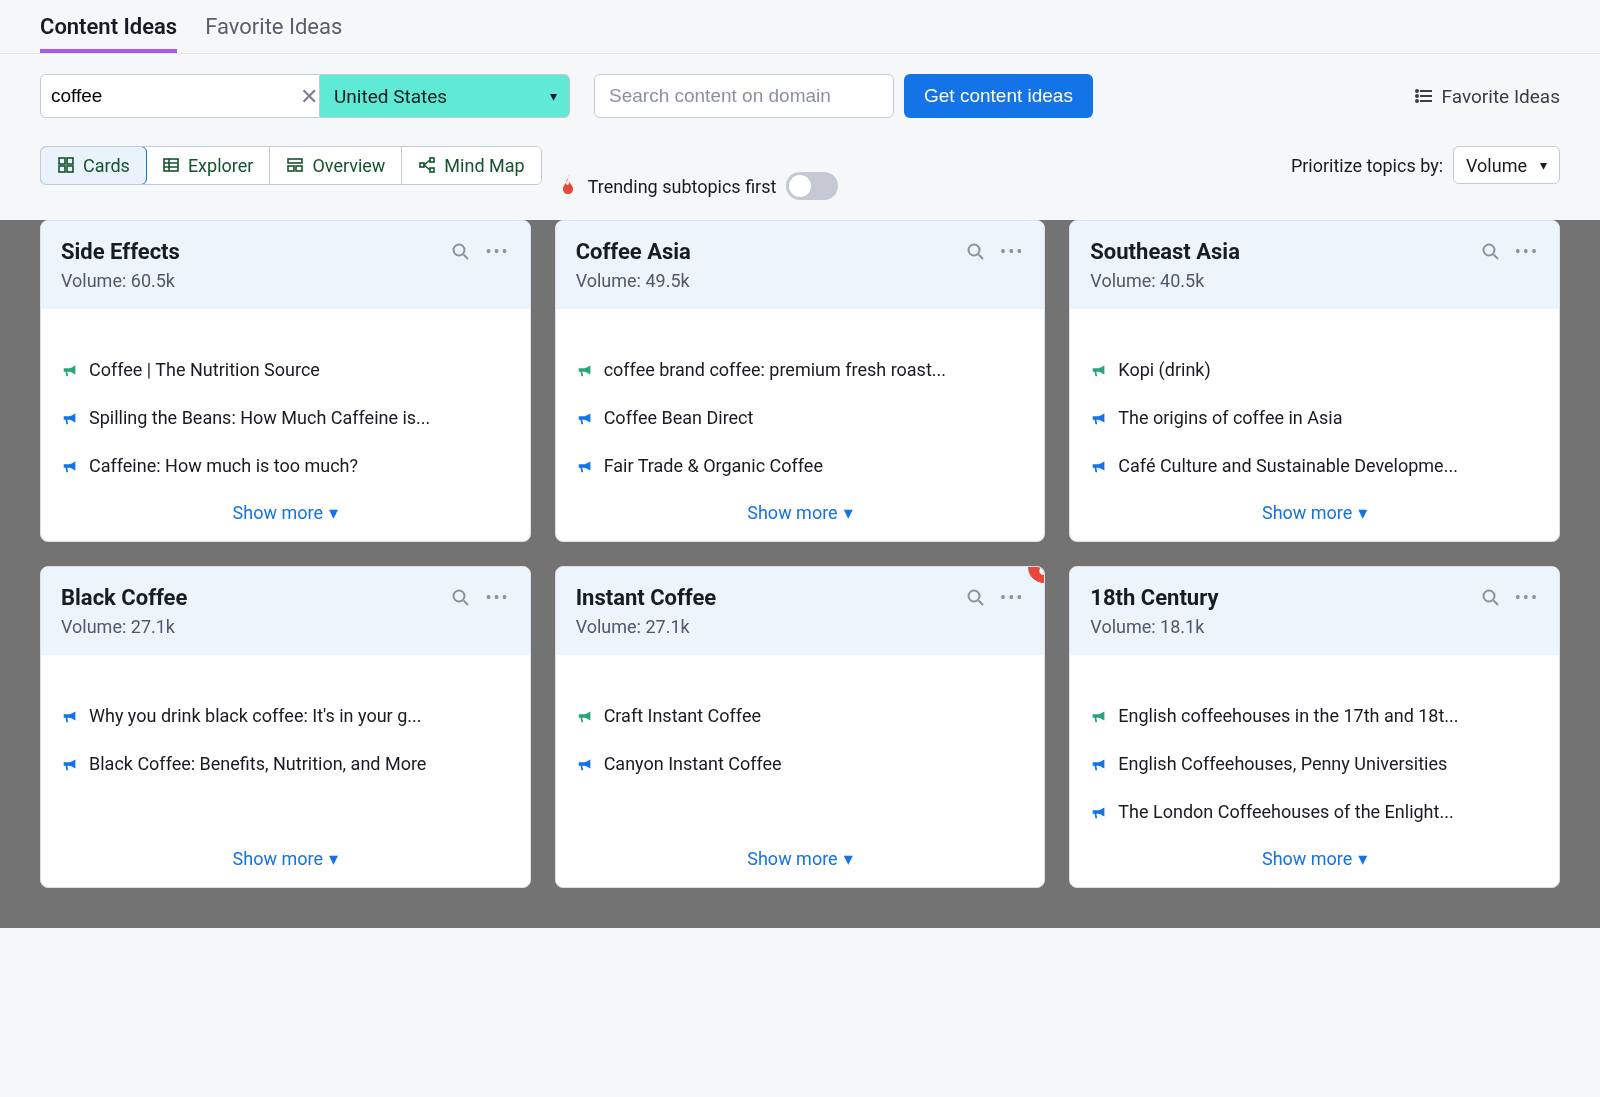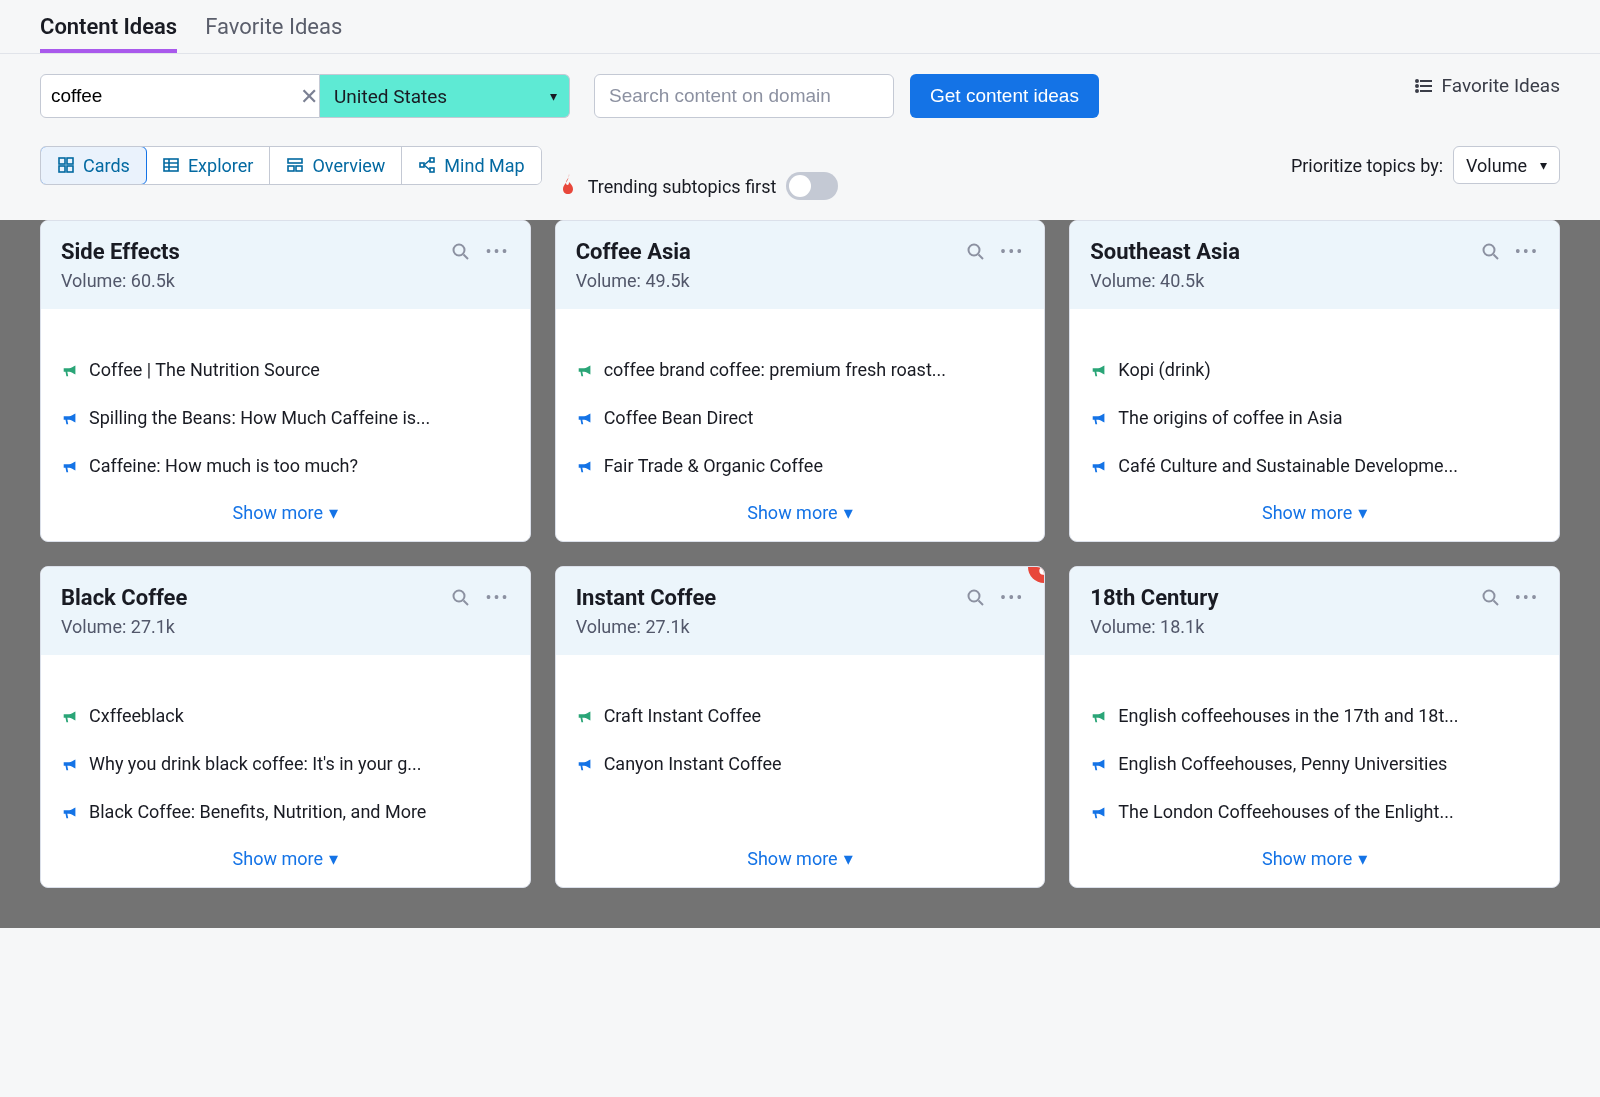--- a/index.html
+++ b/index.html
@@ -23,21 +23,21 @@
     cursor: pointer;
     border-bottom: 4px solid transparent;
   }
   .top-tab.active {
     color: #191b23;
     font-weight: 600;
     border-bottom: 4px solid #a959ec;
   }
   .controls-row {
     display: flex;
-    align-items: flex-start;
+    align-items: center;
     gap: 10px;
     padding: 20px 40px 12px 40px;
     flex-wrap: wrap;
   }
   .kw-input-wrap {
     display: flex;
     align-items: center;
     border: 1px solid #c4c9d4;
     border-radius: 6px;
     background: #fff;
@@ -95,21 +95,20 @@
   .domain-search::placeholder { color: #8c91a1; }
   .primary-btn {
     height: 44px;
     background: #1473e6;
     color: #fff;
     border: none;
     border-radius: 6px;
     padding: 0 20px;
     font-size: 19px;
     cursor: pointer;
-    margin-left: 6px;
   }
   .fav-link {
     margin-left: auto;
     display: flex;
     align-items: center;
     gap: 8px;
     color: #3a3d48;
     font-size: 19px;
     cursor: pointer;
   }
@@ -128,21 +127,21 @@
     background: #fff;
   }
   .view-btn {
     display: flex;
     align-items: center;
     gap: 8px;
     padding: 8px 16px;
     font-size: 18px;
     border-right: 1px solid #c4c9d4;
     cursor: pointer;
-    color: #0369a1;
+    color: #14532d;
     background: #fff;
   }
   .view-btn:last-child { border-right: none; }
   .view-btn.active {
     background: #eaf2fc;
     border: 1px solid #1473e6;
     border-radius: 6px;
     margin: -1px;
     z-index: 1;
   }
@@ -469,28 +468,20 @@
                 <line x1="12.5" y1="12.5" x2="17" y2="17"></line>
               </svg>
             </span>
             <span class="dots">•••</span>
           </div>
         </div>
         <div class="vol">Volume: 27.1k</div>
       </div>
       <div class="card-body">
         <div class="idea-row">
-          <span class="bullhorn green">
-            <svg width="18" height="18" viewBox="0 0 20 20" fill="currentColor">
-              <path d="M3 8v4h2l1 5h2l-1-5h2c2 0 5 2 7 3V5c-2 1-5 3-7 3H3z"></path>
-            </svg>
-          </span>
-          <span class="idea-text">Cxffeeblack</span>
-        </div>
-        <div class="idea-row">
           <span class="bullhorn blue">
             <svg width="18" height="18" viewBox="0 0 20 20" fill="currentColor">
               <path d="M3 8v4h2l1 5h2l-1-5h2c2 0 5 2 7 3V5c-2 1-5 3-7 3H3z"></path>
             </svg>
           </span>
           <span class="idea-text">Why you drink black coffee: It's in your g...</span>
         </div>
         <div class="idea-row">
           <span class="bullhorn blue">
             <svg width="18" height="18" viewBox="0 0 20 20" fill="currentColor">

